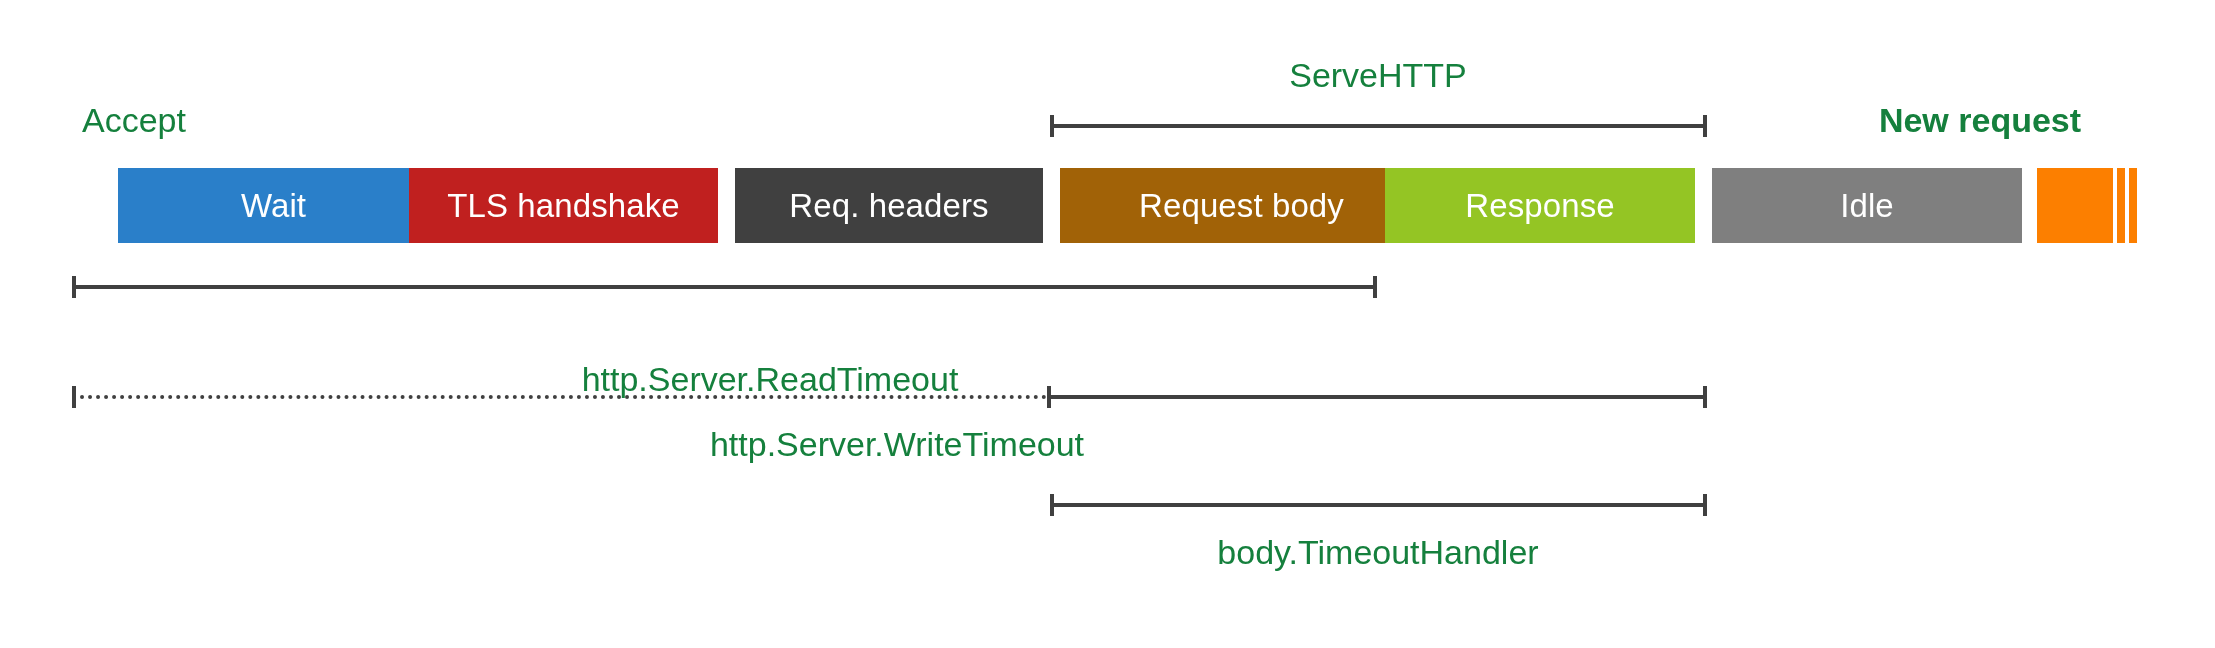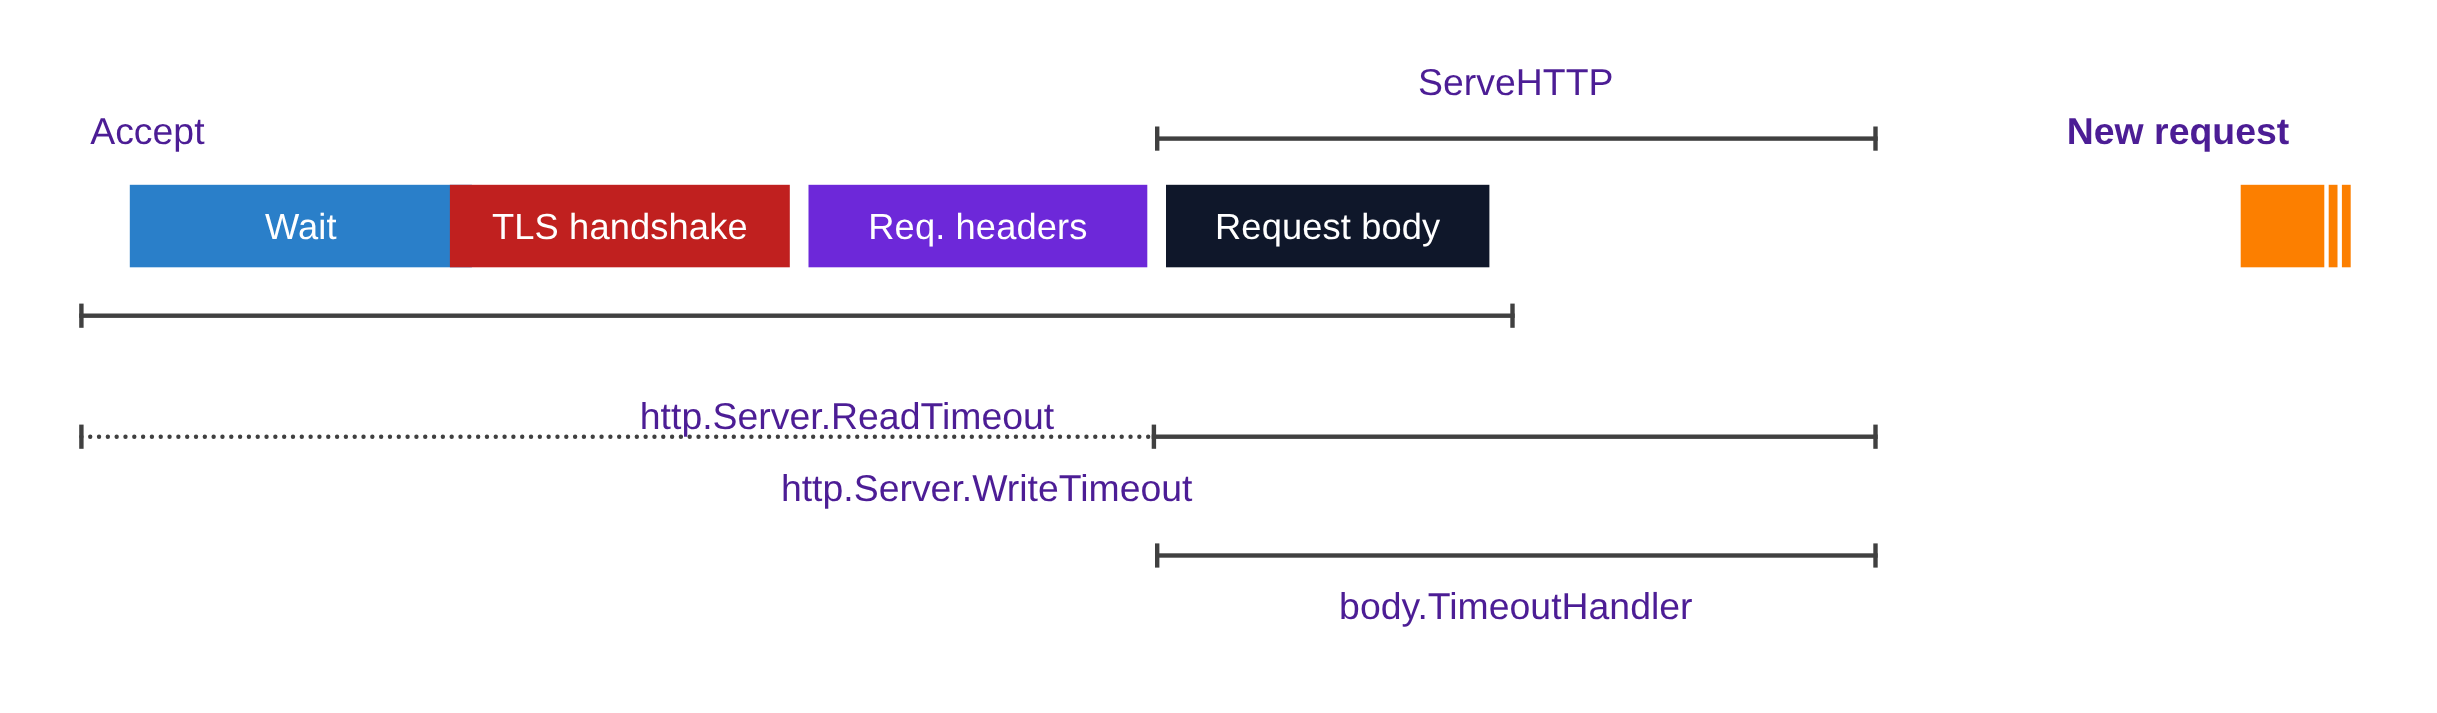--- a/index.html
+++ b/index.html
@@ -61,21 +61,21 @@
     width: 4px;
     height: 22px;
     background: #404040;
   }
   .span .cap.left  { left: 0; }
   .span .cap.right { right: 0; }
 
   
   .lbl {
     position: absolute;
-    color: #4c1d95;
+    color: #15803d;
     font-size: 34px;
     line-height: 1;
     white-space: nowrap;
   }
   .lbl.centered {
     text-align: center;
     transform: translateX(-50%);
   }
 </style>
 </head>
@@ -96,29 +96,35 @@
   </div>
 
   <div class="seg" style="left:82px; width:311px; background:#2a7fc9;margin-left:36px;">
     <span class="seg-label">Wait</span>
   </div>
 
   <div class="seg" style="left:409px; width:309px; background:#c0201f;">
     <span class="seg-label">TLS handshake</span>
   </div>
 
-  <div class="seg" style="left:735px; width:308px; background:#6d28d9;">
+  <div class="seg" style="left:735px; width:308px; background:#404040;">
     <span class="seg-label">Req. headers</span>
   </div>
 
-  <div class="seg" style="left:1060px; width:294px; background:#0f172a;">
+  <div class="seg" style="left:1060px; width:363px; background:#a16207;">
     <span class="seg-label">Request body</span>
   </div>
 
+  <div class="seg" style="left:1385px; width:310px; background:#94c524;">
+    <span class="seg-label">Response</span>
+  </div>
 
+  <div class="seg" style="left:1712px; width:310px; background:#7f7f7f;">
+    <span class="seg-label">Idle</span>
+  </div>
 
   <div class="seg" style="left:2037px; width:76px; background:#fc7f00;"></div>
 
   <div class="seg" style="left:2117px; width:8px; background:#fc7f00;"></div>
 
   <div class="seg" style="left:2129px; width:8px; background:#fc7f00;"></div>
 
   <div class="span" style="left:72px; top:285px; width:1305px;">
     <div class="rule"></div>
     <div class="cap left"></div>

